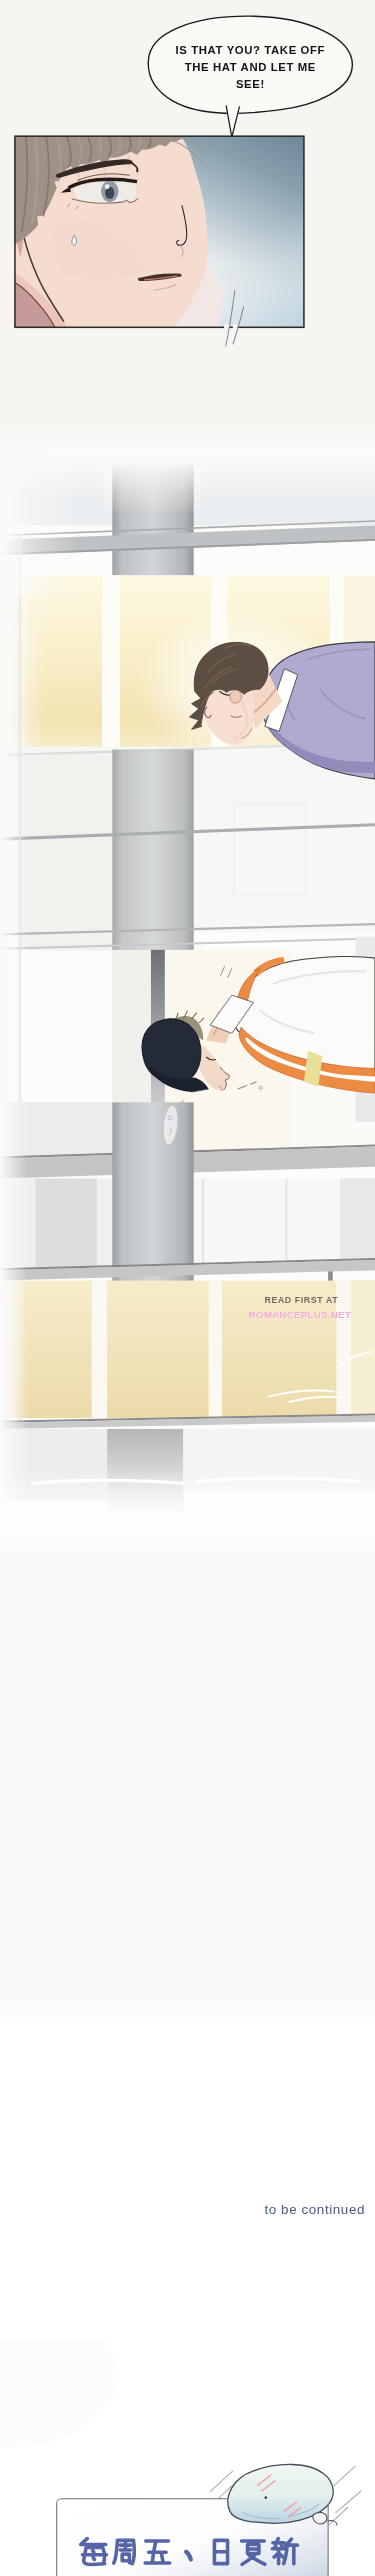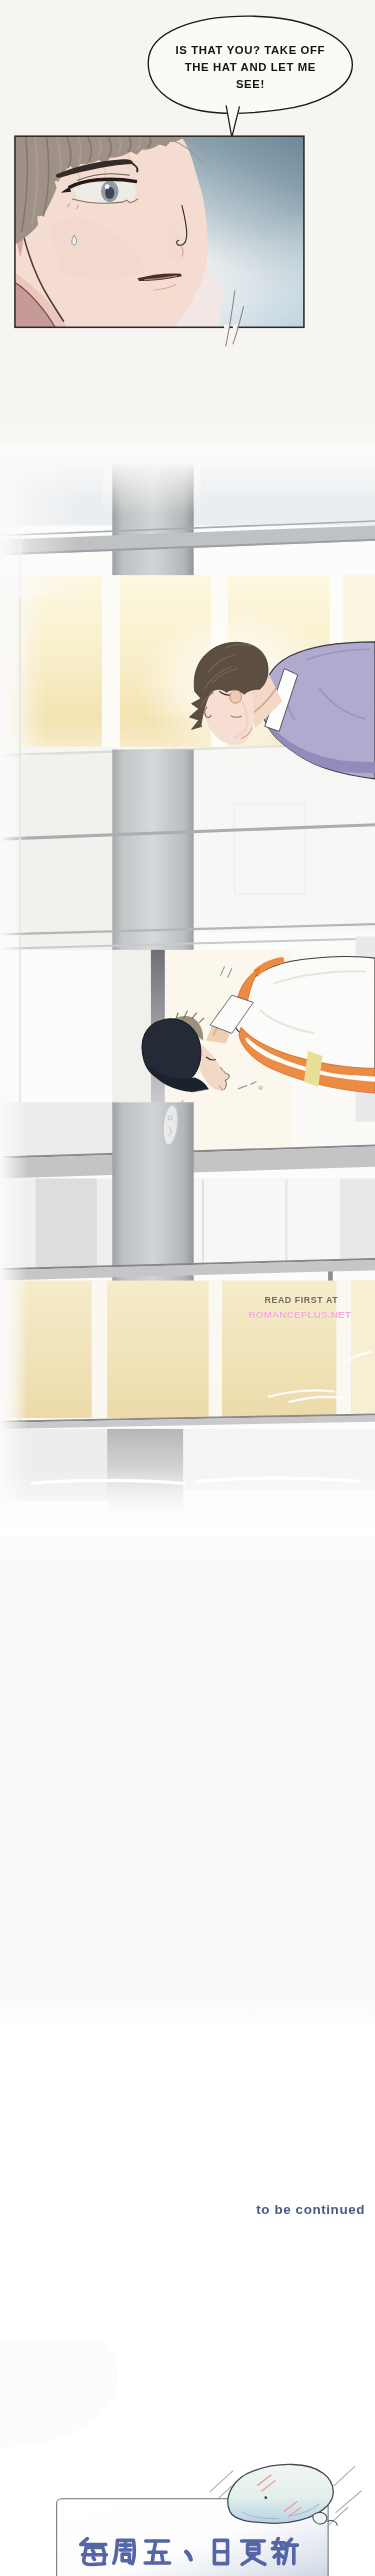--- a/index.html
+++ b/index.html
@@ -328,21 +328,21 @@
 
   <rect x="0" y="0" width="55" height="2120" fill="url(#fadeL)"></rect>
 
   <rect x="0" y="0" width="150" height="300" fill="url(#fadeL)" opacity="0.8"></rect>
 
   <rect x="0" y="1990" width="728" height="130" fill="url(#fadeBot)"></rect>
 
   <rect x="0" y="0" width="728" height="55" fill="url(#fadeTop)"></rect>
 </svg>
 
-<div class="abs" style="left:0;top:2203px;width:365px;text-align:right;font-size:13.4px;font-weight:bold;color:#4a5a82;letter-spacing:0.6px;line-height:1;">to be continued</div>
+<div class="abs" style="left:0;top:2203px;width:365px;text-align:right;font-size:13.4px;font-weight:normal;color:#4a5a82;letter-spacing:0.6px;line-height:1;">to be continued</div>
 
 <svg class="abs" style="left:0;top:2339px;" width="375" height="286" viewBox="0 0 728 555">
   <defs>
     <linearGradient id="boxG" x1="0" y1="0" x2="1" y2="1">
       <stop offset="0" stop-color="#ffffff"></stop>
       <stop offset="0.5" stop-color="#fdfdfe"></stop>
       <stop offset="0.8" stop-color="#dde3ec"></stop>
       <stop offset="1" stop-color="#c2cbdc"></stop>
     </linearGradient>
     <linearGradient id="bunG" x1="0" y1="0" x2="0" y2="1">

